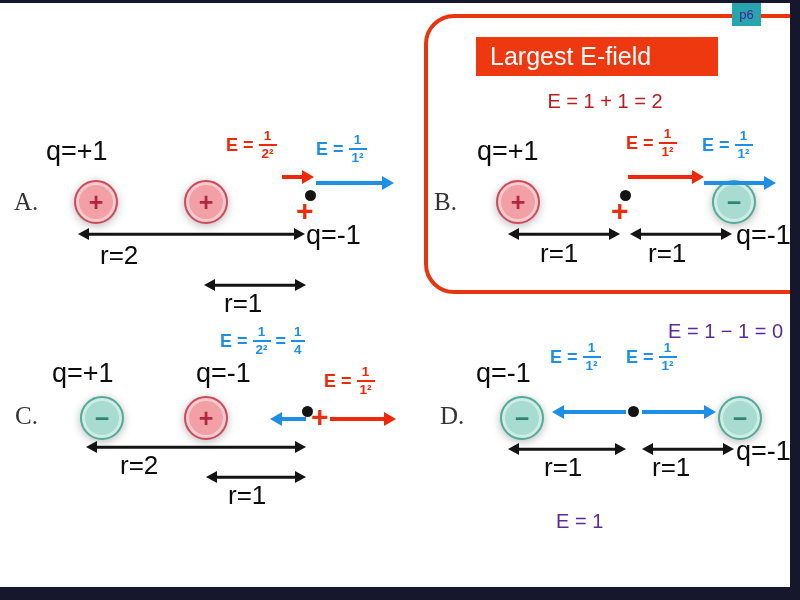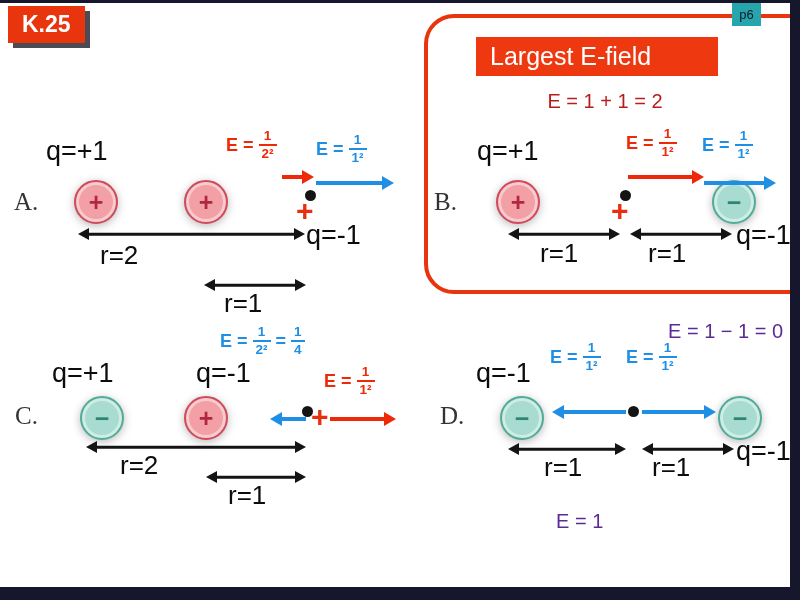--- a/index.html
+++ b/index.html
@@ -1,21 +1,21 @@
 <!DOCTYPE html>
 <html><head>
 <meta charset="utf-8">
 <style>
   html,body{margin:0;padding:0;background:#ffffff;}
   .stage{position:relative;width:800px;height:600px;background:#ffffff;overflow:hidden;
          font-family:"Liberation Sans",sans-serif;}
   .edge{position:absolute;background:#16162c;z-index:30;}
   .badge-k{position:absolute;left:8px;top:6px;z-index:40;background:#e8350e;color:#fff;
            font-size:23px;font-weight:bold;padding:5px 14px;box-shadow:5px 5px 0 #4b4b55;}
-  .badge-p{position:absolute;left:732px;top:3px;z-index:40;background:#26a5ad;color:#0f172a;
+  .badge-p{position:absolute;left:732px;top:3px;z-index:40;background:#26a5ad;color:#4c1d95;
            font-size:13px;width:29px;height:23px;display:flex;align-items:center;justify-content:center;}
   .hlbox{position:absolute;left:424px;top:14px;width:392px;height:272px;
          border:4px solid #e8350e;border-radius:30px;}
   .banner{position:absolute;left:476px;top:37px;width:242px;height:39px;background:#ee3810;
           color:#fff;font-size:25px;line-height:39px;padding-left:14px;box-sizing:border-box;white-space:nowrap;}
   .eq{position:absolute;font-size:20px;white-space:nowrap;}
   .purple{color:#5b2b94;}
   .indigo{color:#b91c1c;}
   .qlabel{position:absolute;font-size:27px;color:#0c0c0c;white-space:nowrap;}
   .rlabel{position:absolute;font-size:26px;color:#0c0c0c;white-space:nowrap;}
@@ -255,16 +255,15 @@
       <div class="hl"></div>
       <div class="hr"></div>
   </div>
   <div class="rlabel" style="left:652px;top:452px;">r=1</div>
   <div class="qlabel" style="left:736px;top:436px;">q=-1</div>
   <div class="eq purple" style="left:556px;top:510px;">E = 1</div>
 
   <div class="edge" style="left:0;top:0;width:800px;height:3px;"></div>
   <div class="edge" style="left:790px;top:0;width:10px;height:600px;"></div>
   <div class="edge" style="left:0;top:587px;width:800px;height:13px;"></div>
-  <div class="badge-k">K.25</div>
   <div class="badge-p">p6</div>
 
 </div>
 
 </body></html>

